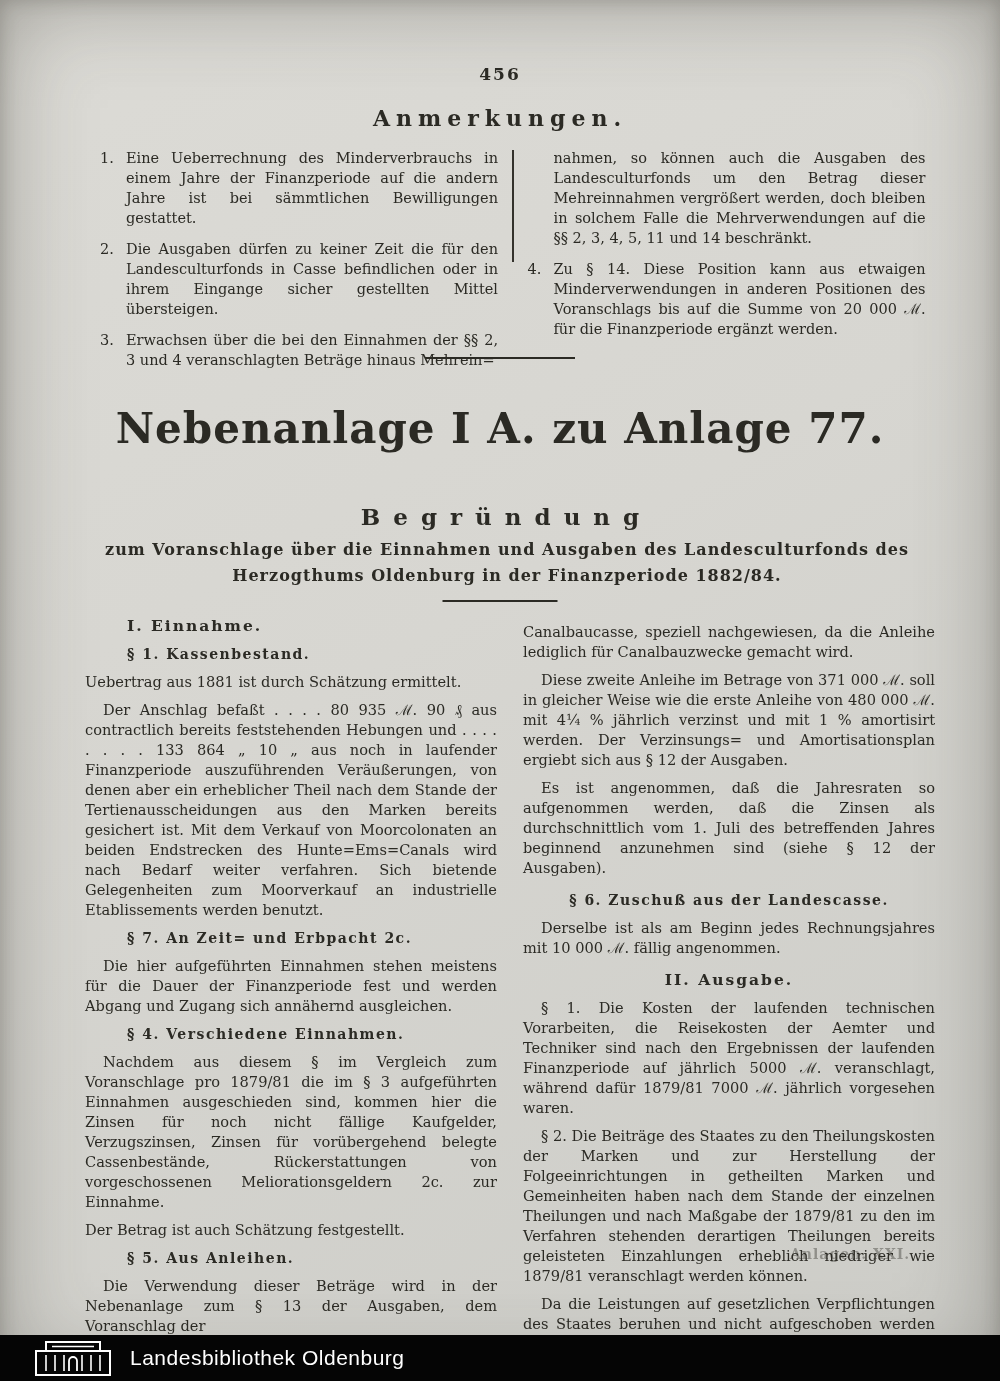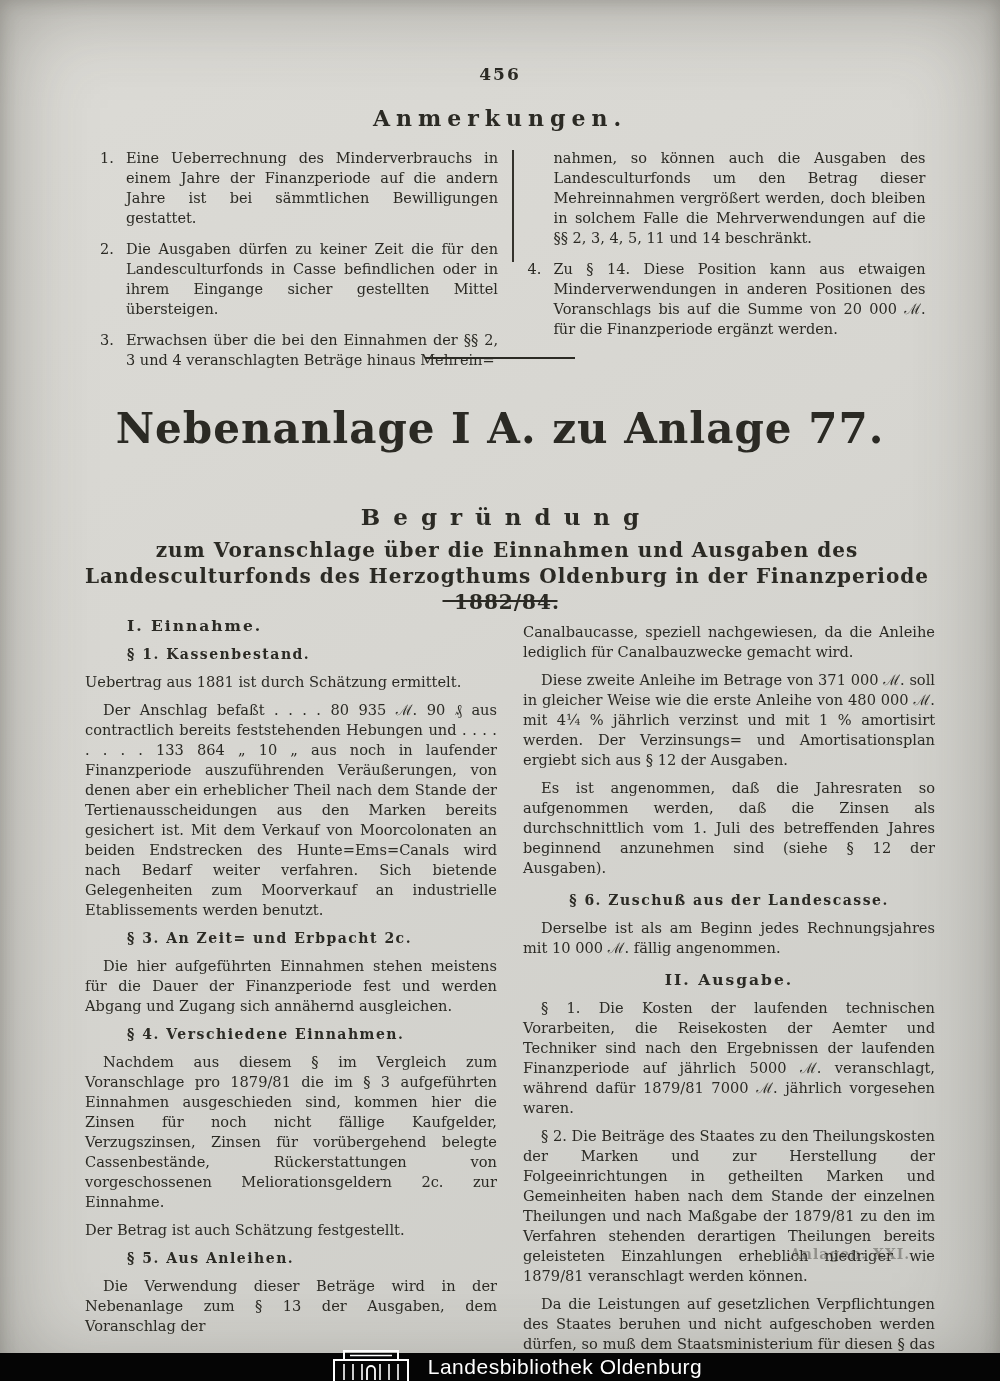--- a/index.html
+++ b/index.html
@@ -41,21 +41,21 @@
     position: absolute; top: 404px; left: 0; right: 0;
     text-align: center; font-size: 42px; font-weight: bold; letter-spacing: 1px;
   }
   .sub-heading {
     position: absolute; top: 503px; left: 0; right: 0;
     text-align: center; font-size: 23px; font-weight: bold;
     letter-spacing: 13px; text-indent: 13px;
   }
   .subtitle {
     position: absolute; top: 537px; left: 60px; right: 46px;
-    text-align: center; font-size: 20px; font-weight: bold;
+    text-align: center; font-size: 16px; font-weight: bold;
     letter-spacing: 1px; line-height: 26px;
   }
   .cols {
     position: absolute; top: 614px; left: 85px; width: 850px;
     display: flex; gap: 26px;
   }
   .col { width: 412px; font-size: 14.6px; line-height: 20px; }
   .col p { margin: 8px 0 6px 0; text-align: justify; text-indent: 18px; }
   .col p.cont { text-indent: 0; }
   .col .h {
@@ -66,24 +66,23 @@
     font-size: 14px; letter-spacing: 1.5px; font-weight: bold;
     margin: 8px 0 6px 0; padding-left: 42px;
   }
   .colR .h, .colR .sh { text-align: center; padding-left: 0; margin-top: 12px; }
   .sig {
     position: absolute; top: 1246px; left: 790px;
     font-weight: bold; font-size: 14px; opacity: .38; filter: blur(.4px);
     letter-spacing: 1px;
   }
   .footer {
-    position: absolute; left: 0; right: 0; bottom: 0; height: 28px;
+    position: absolute; left: 0; right: 0; bottom: 0; height: 46px;
     background: #050505; display: flex; align-items: center;
     padding-left: 34px;
-    justify-content: center;
   }
   .logo { width: 78px; height: 38px; flex: none; display: flex; align-items: center; }
   .footer-text {
     color: #ffffff; font-family: "Liberation Sans", sans-serif;
     font-size: 21px; margin-left: 18px; letter-spacing: .5px;
   }
 </style>
 </head>
 <body>
 
@@ -128,21 +127,21 @@
   <div class="subtitle">zum Voranschlage über die Einnahmen und Ausgaben des Landesculturfonds des Herzogthums Oldenburg in der Finanzperiode 1882/84.</div>
 
   <div class="rule rule2"></div>
 
   <div class="cols">
     <div class="col colL">
       <div class="h">I. Einnahme.</div>
       <div class="sh">§ 1. Kassenbestand.</div>
       <p class="cont">Uebertrag aus 1881 ist durch Schätzung ermittelt.</p>
       <p>Der Anschlag befaßt . . . . 80 935 ℳ. 90 ₰ aus contractlich bereits feststehenden Hebungen und . . . . . . . . 133 864 „ 10 „ aus noch in laufender Finanzperiode auszuführenden Veräußerungen, von denen aber ein erheblicher Theil nach dem Stande der Tertienausscheidungen aus den Marken bereits gesichert ist. Mit dem Verkauf von Moorcolonaten an beiden Endstrecken des Hunte=Ems=Canals wird nach Bedarf weiter verfahren. Sich bietende Gelegenheiten zum Moorverkauf an industrielle Etablissements werden benutzt.</p>
-      <div class="sh">§ 3. An Zeit= und Erbpacht 2c.</div>
+      <div class="sh">§ 7. An Zeit= und Erbpacht 2c.</div>
       <p>Die hier aufgeführten Einnahmen stehen meistens für die Dauer der Finanzperiode fest und werden Abgang und Zugang sich annähernd ausgleichen.</p>
       <div class="sh">§ 4. Verschiedene Einnahmen.</div>
       <p>Nachdem aus diesem § im Vergleich zum Voranschlage pro 1879/81 die im § 3 aufgeführten Einnahmen ausgeschieden sind, kommen hier die Zinsen für noch nicht fällige Kaufgelder, Verzugszinsen, Zinsen für vorübergehend belegte Cassenbestände, Rückerstattungen von vorgeschossenen Meliorationsgeldern 2c. zur Einnahme.</p>
       <p class="cont">Der Betrag ist auch Schätzung festgestellt.</p>
       <div class="sh">§ 5. Aus Anleihen.</div>
       <p>Die Verwendung dieser Beträge wird in der Nebenanlage zum § 13 der Ausgaben, dem Voranschlag der</p>
     </div>
     <div class="col colR">
       <p class="cont">Canalbaucasse, speziell nachgewiesen, da die Anleihe lediglich für Canalbauzwecke gemacht wird.</p>
       <p>Diese zweite Anleihe im Betrage von 371 000 ℳ. soll in gleicher Weise wie die erste Anleihe von 480 000 ℳ. mit 4¼ % jährlich verzinst und mit 1 % amortisirt werden. Der Verzinsungs= und Amortisationsplan ergiebt sich aus § 12 der Ausgaben.</p>

